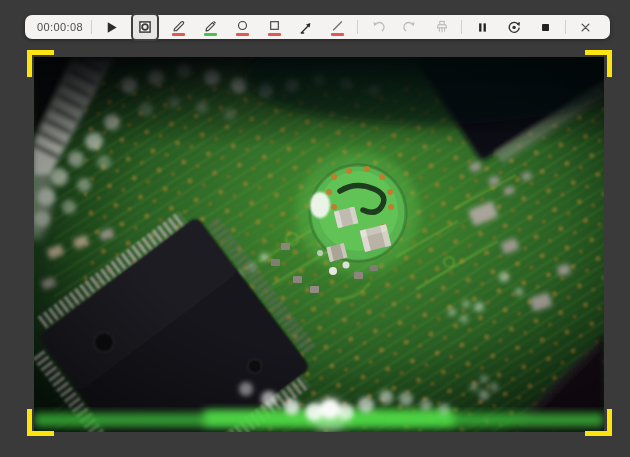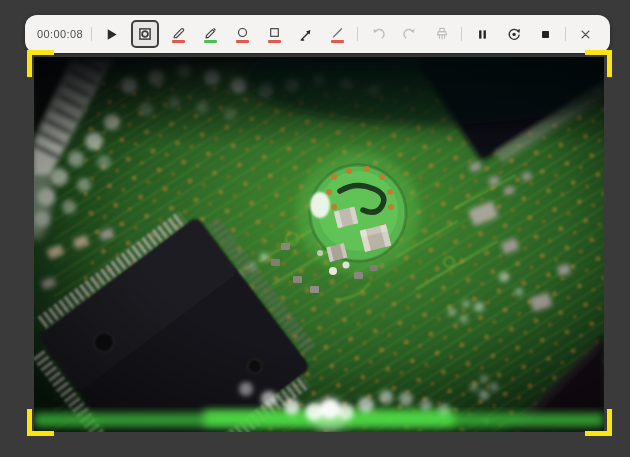--- a/index.html
+++ b/index.html
@@ -1,21 +1,21 @@
 <!DOCTYPE html>
 <html><head>
 <meta charset="utf-8">
 <style>
   html,body{margin:0;padding:0;}
   body{width:630px;height:457px;position:relative;overflow:hidden;
        background:#3a3a3a;font-family:"Liberation Sans",sans-serif;}
 
   
-  .toolbar{position:absolute;left:25px;top:15px;width:585px;height:38px;
-    background:#f4f3f1;border-radius:12px;box-shadow:0 1px 4px rgba(0,0,0,.4);
+  .toolbar{position:absolute;left:25px;top:15px;width:585px;height:24px;
+    background:#f4f3f1;border-radius:7px;box-shadow:0 1px 4px rgba(0,0,0,.4);
     display:flex;align-items:center;justify-content:space-between;
     padding:0 12px;box-sizing:border-box;}
   .timer{font-size:11px;color:#4d4d4d;letter-spacing:.4px;white-space:nowrap;}
   .sep{width:1px;height:14px;background:#cfcecb;flex:0 0 1px;}
   .tb{background:transparent;border:none;padding:0;margin:0;width:24px;height:26px;
       display:flex;flex-direction:column;align-items:center;justify-content:center;
       cursor:pointer;border-radius:5px;}
   .tb svg{display:block;}
   .tb.selected{border:2px solid #3f3f3f;background:rgba(0,0,0,.05);width:28px;height:28px;}
   .ul{display:block;width:13px;height:2.5px;border-radius:1px;margin-top:1.5px;}

